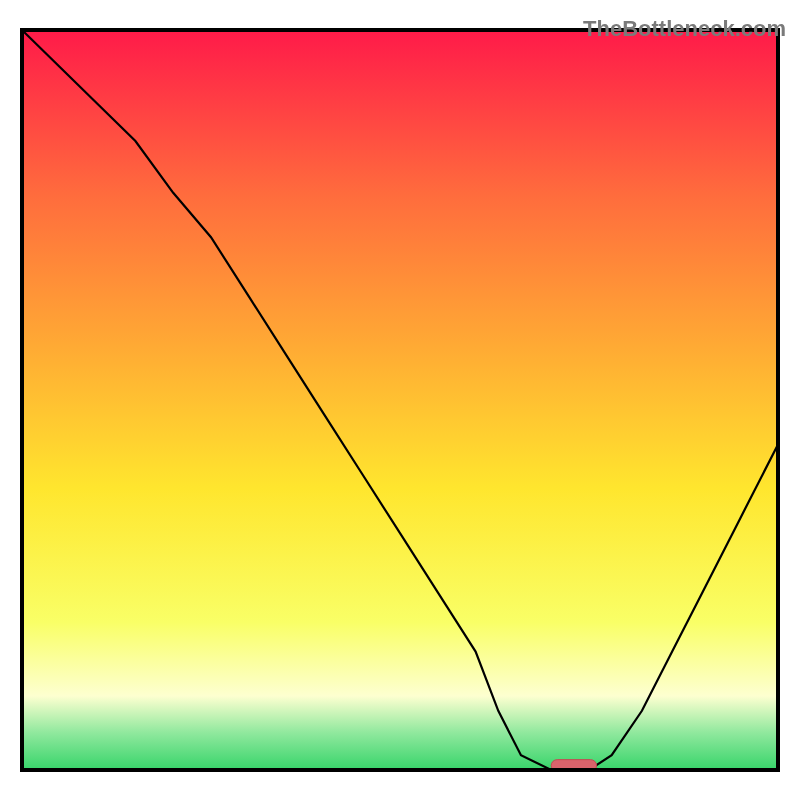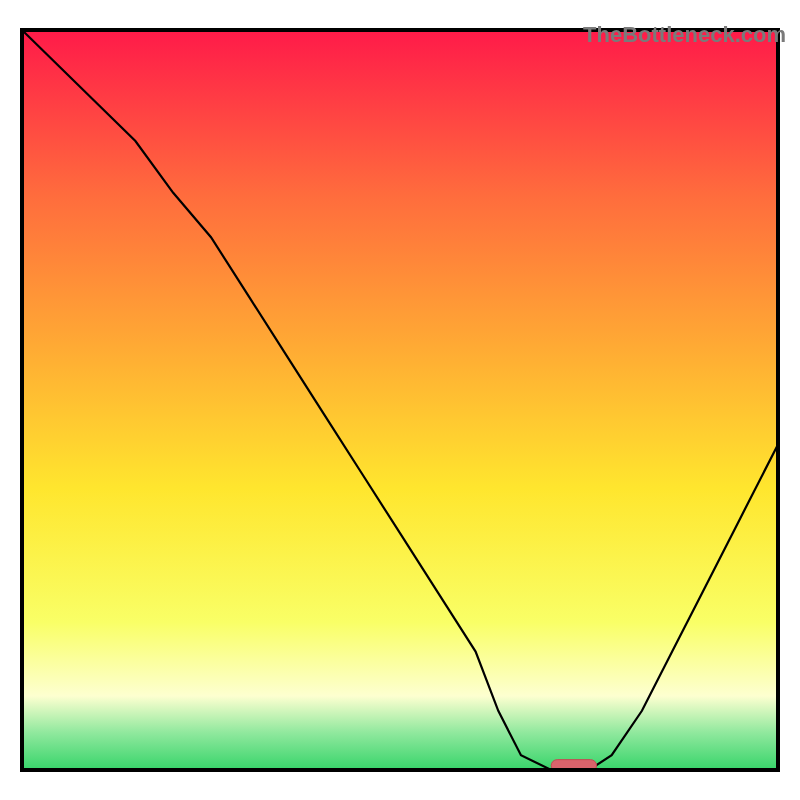--- a/index.html
+++ b/index.html
@@ -10,21 +10,21 @@
     background: #ffffff;
     font-family: Arial, Helvetica, sans-serif;
   }
   .container {
     position: relative;
     width: 800px;
     height: 800px;
   }
   .watermark {
     position: absolute;
-    top: 22px;
+    top: 16px;
     right: 14px;
     font-size: 22px;
     font-weight: bold;
     color: #7a7a7a;
     z-index: 10;
   }
   svg.plot {
     position: absolute;
     left: 0;
     top: 0;

